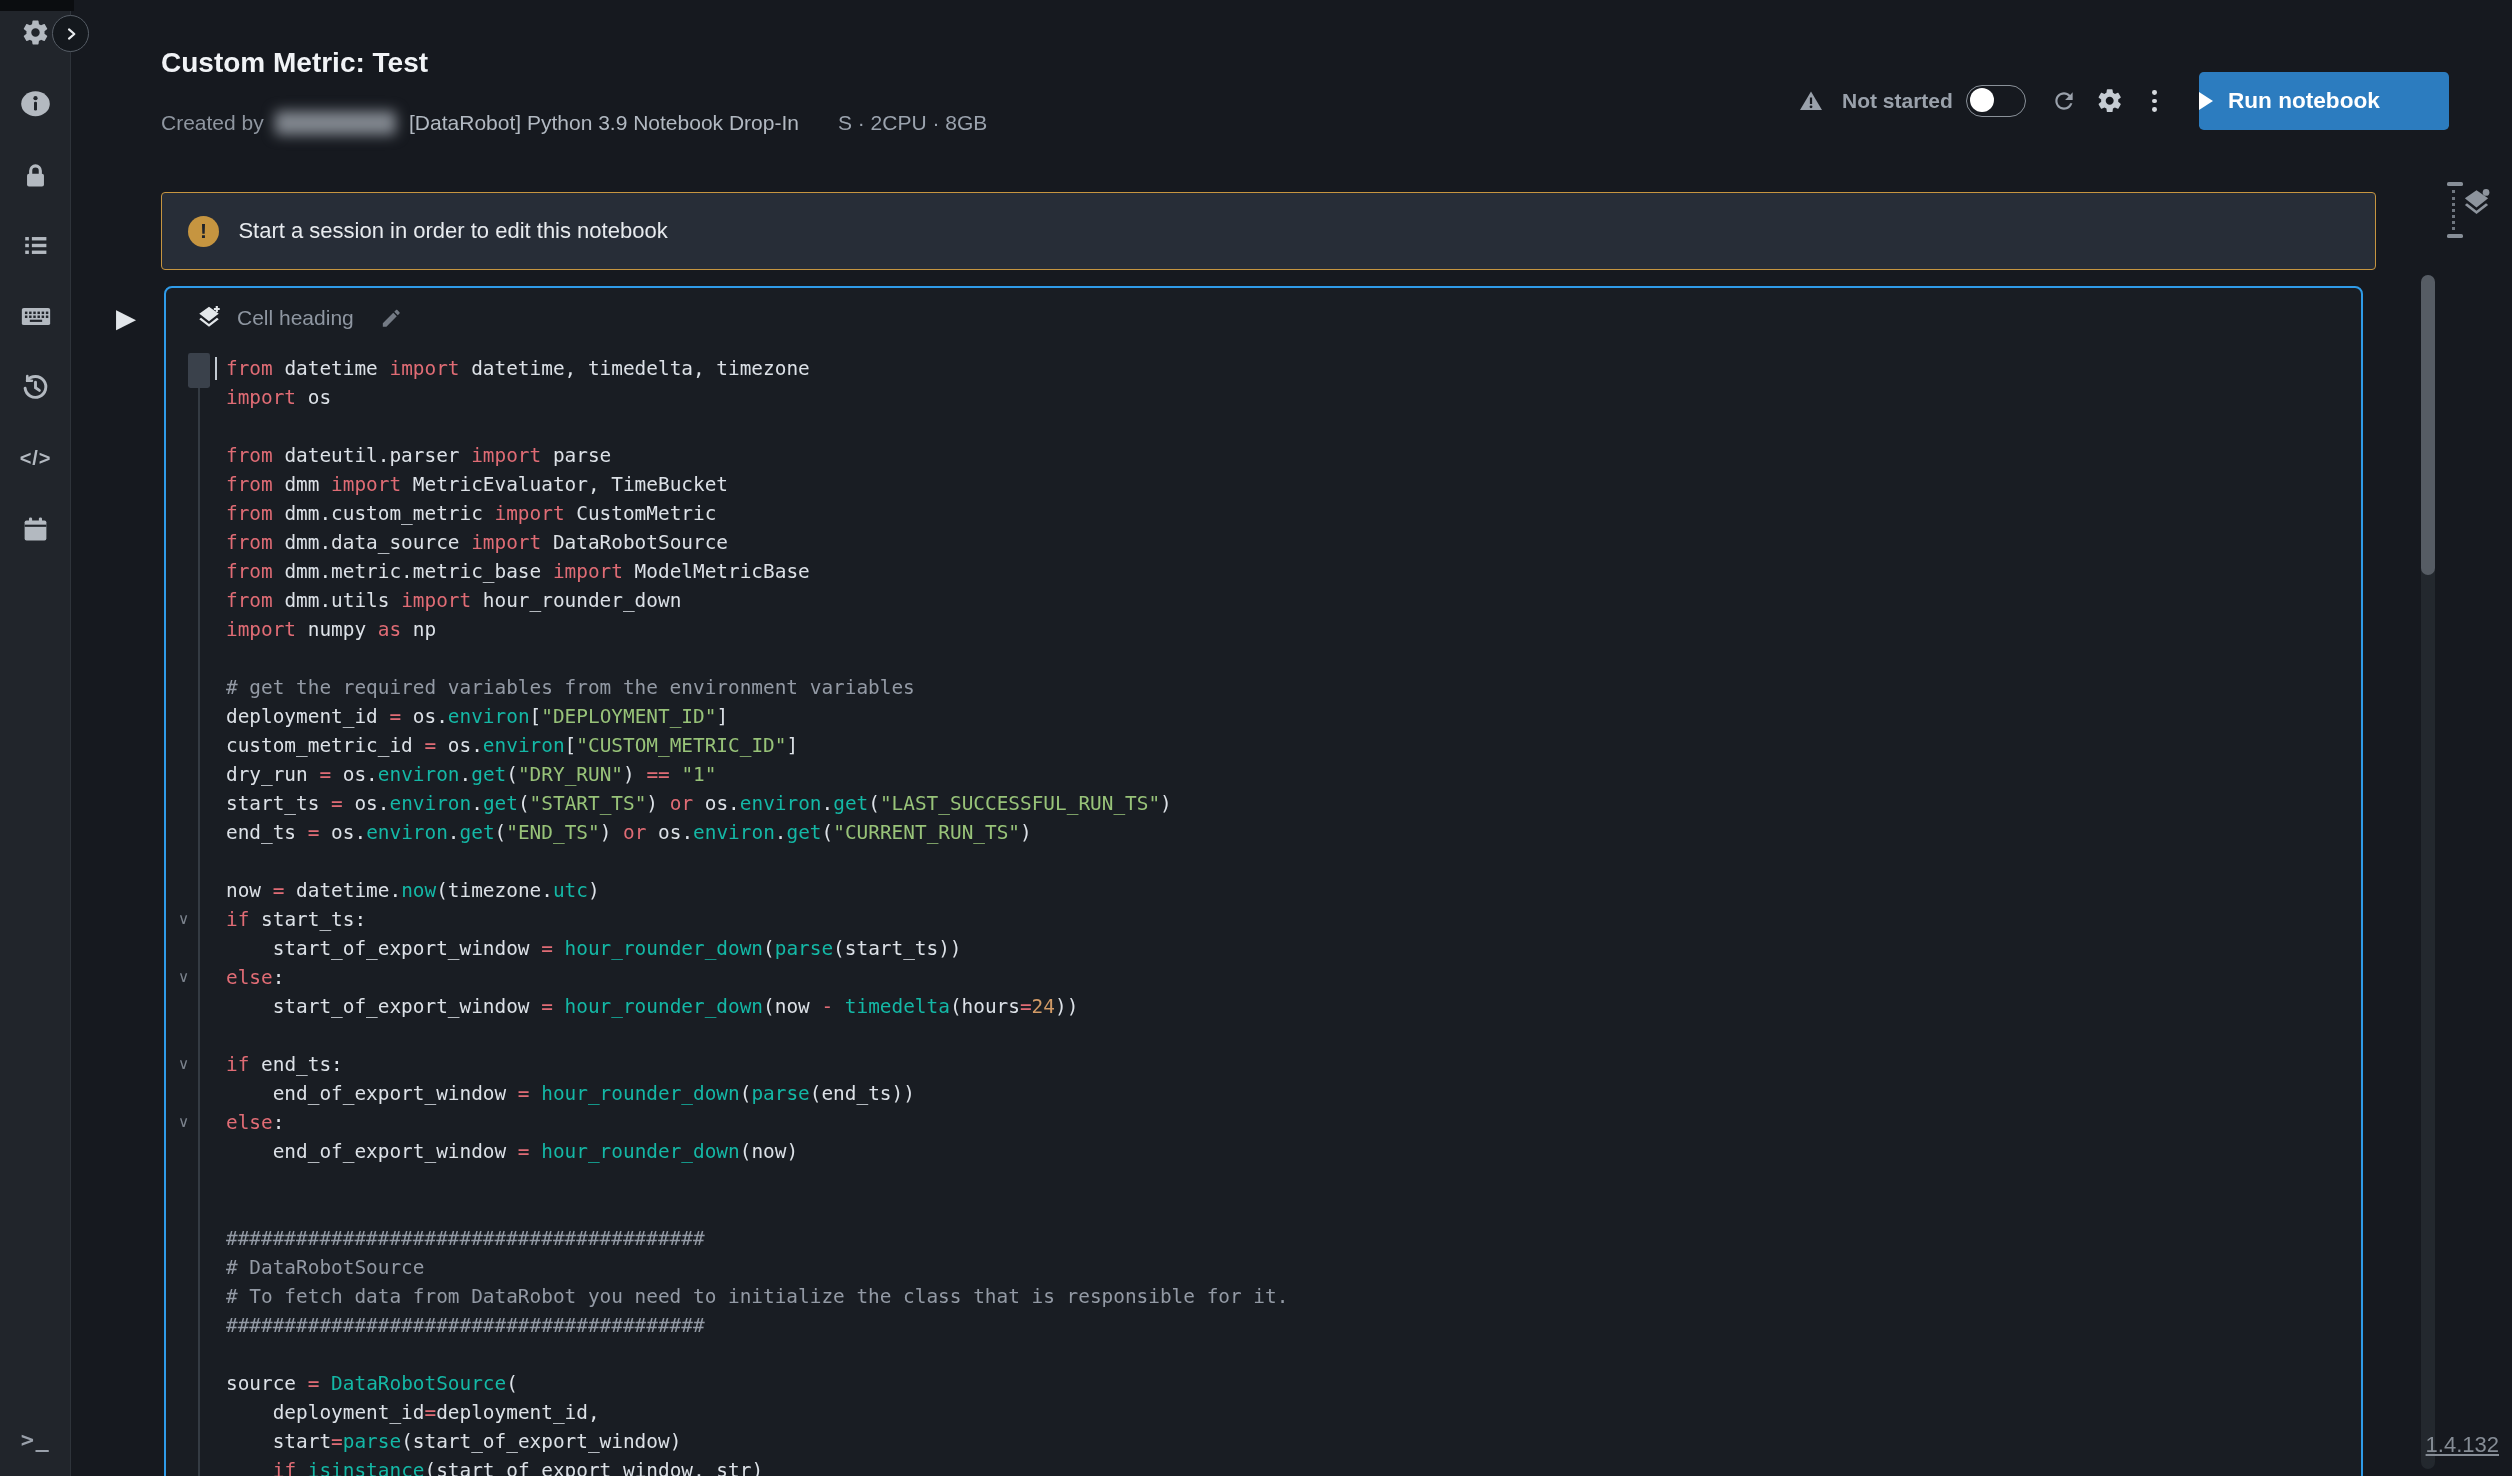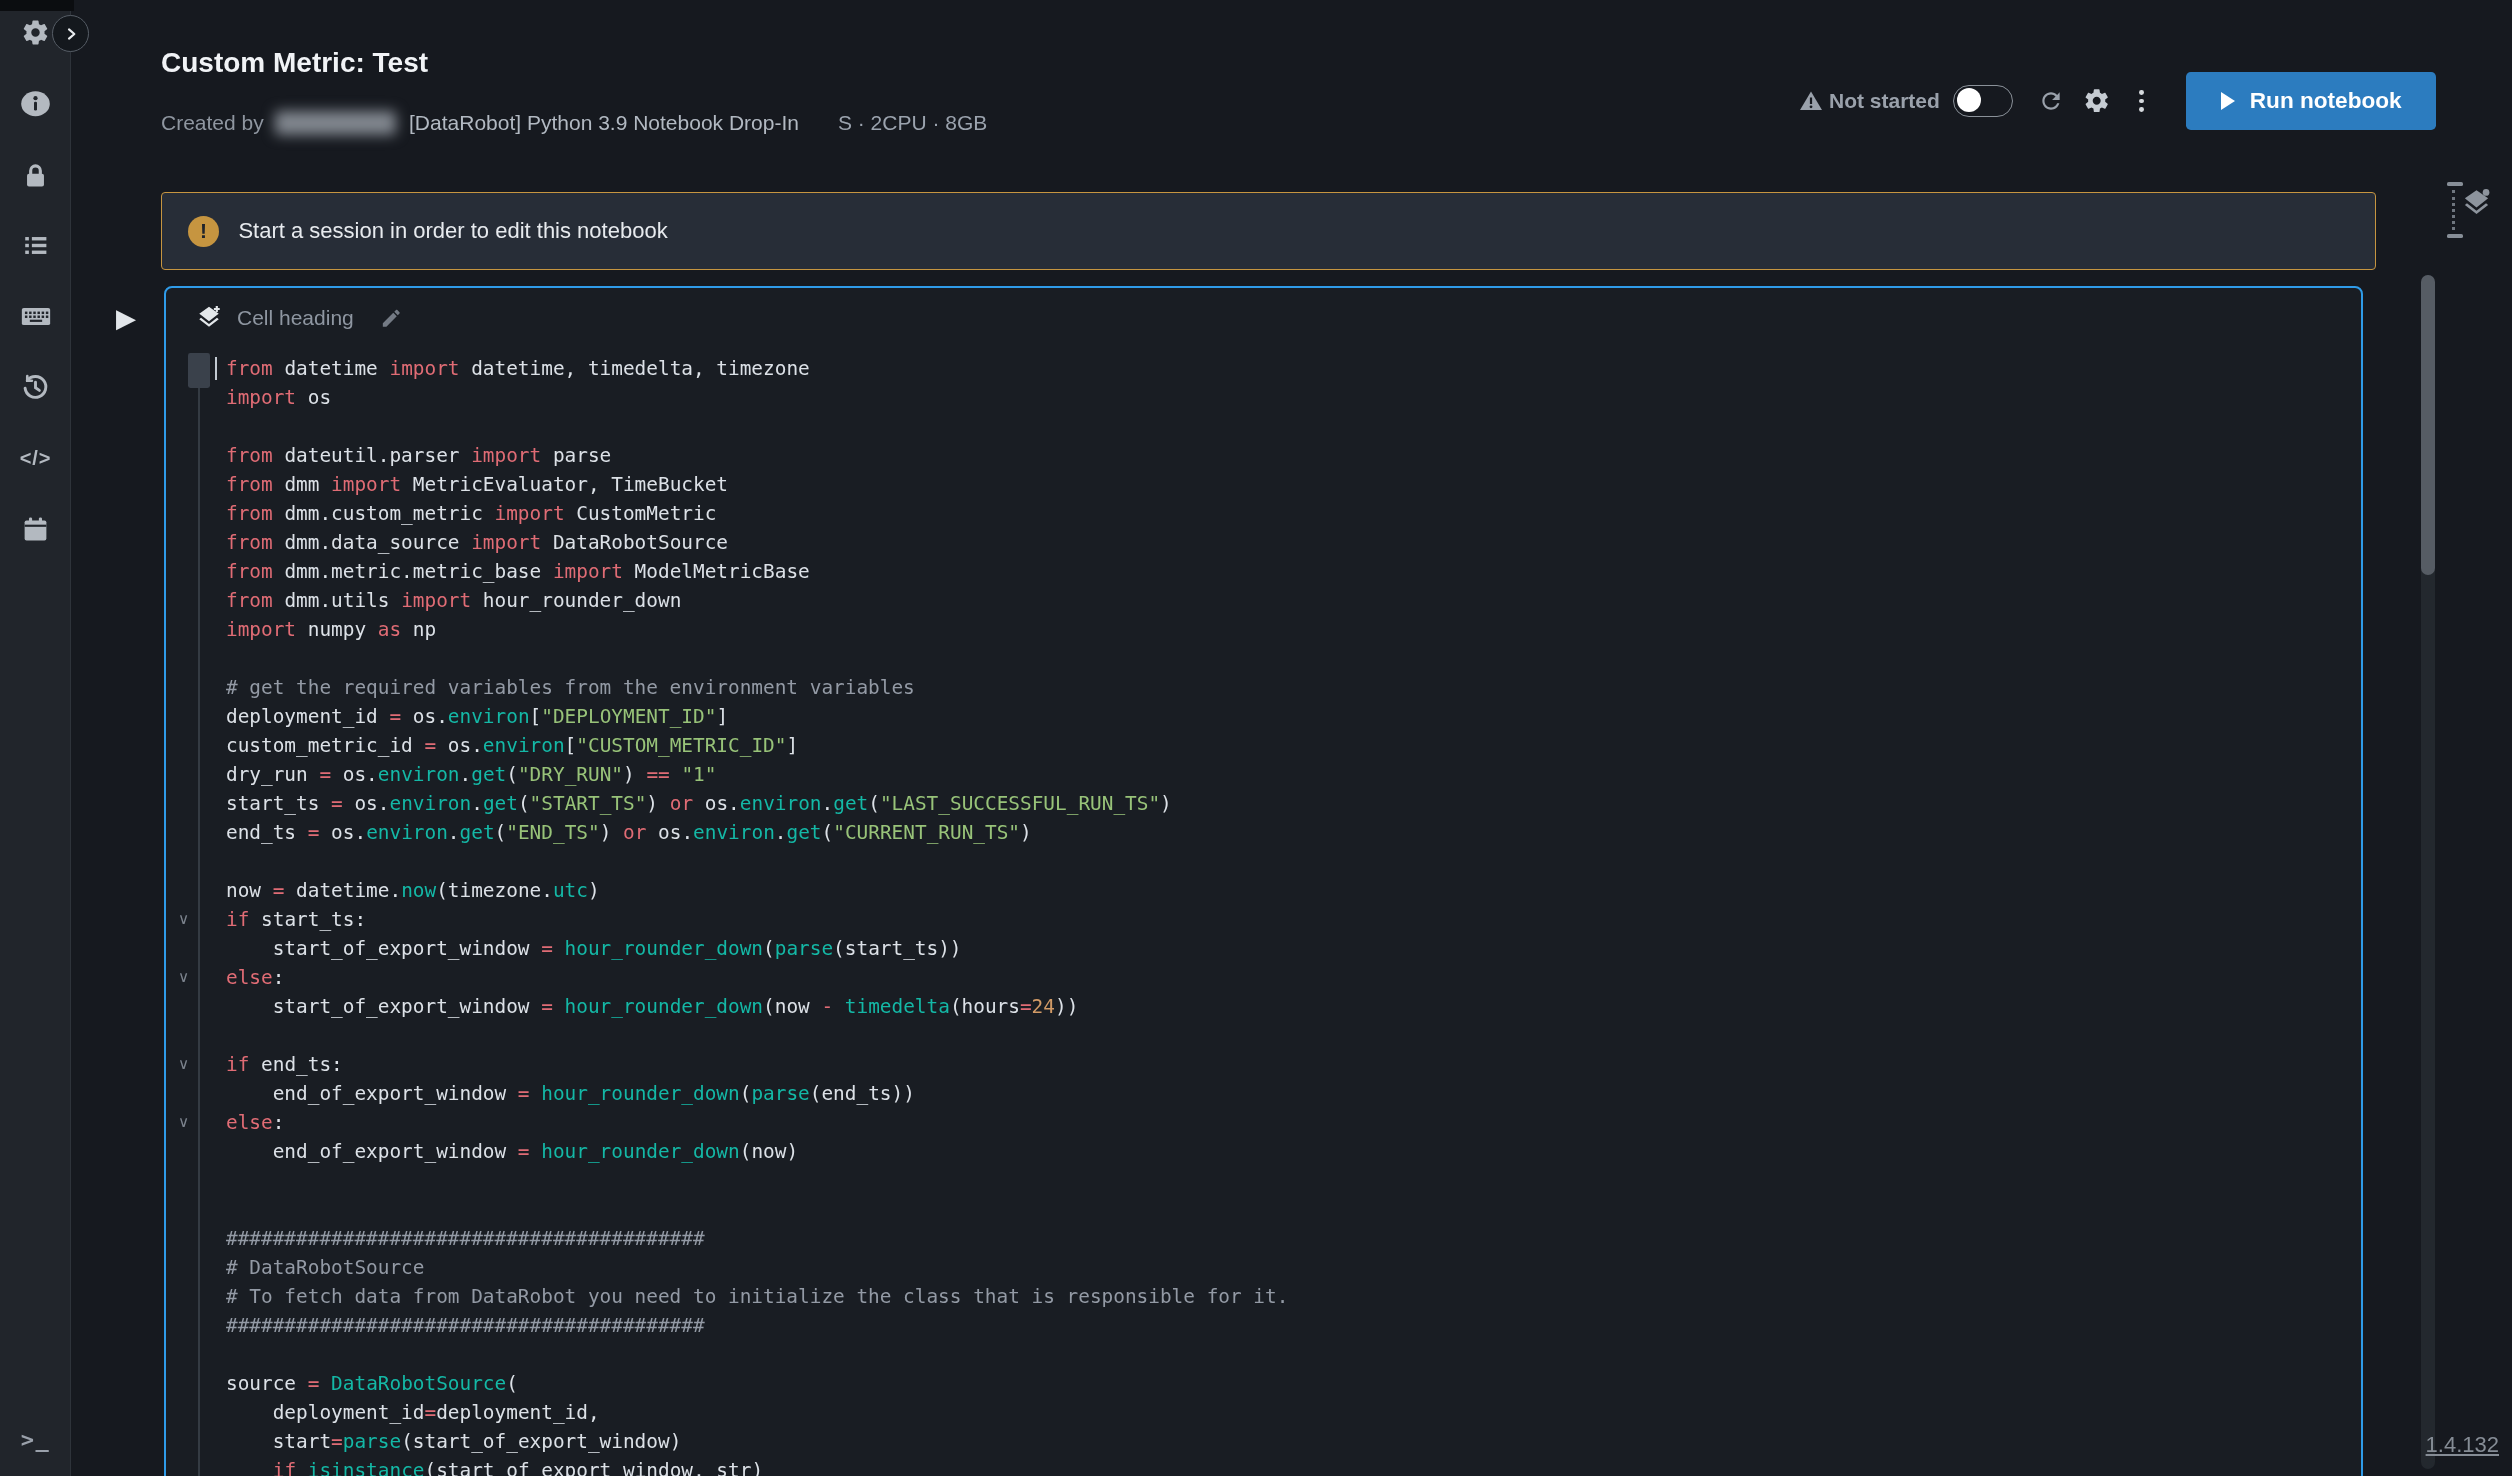--- a/index.html
+++ b/index.html
@@ -28,31 +28,31 @@
     display:flex; align-items:center; justify-content:center; cursor:pointer; z-index:5;
   }
   
   .page-title { position:absolute; left:161px; top:47px; font-size:28px; font-weight:bold; color:#f1f3f6;text-align:center; }
   .meta-row { position:absolute; left:161px; top:111px; display:flex; align-items:center; font-size:21px; }
   .meta-created { color:#8f96a0; }
   .blur-name { width:121px; height:24px; border-radius:4px; background:#81878f; filter:blur(6.5px); margin:0 13px 0 11.3px; }
   .meta-env { color:#b2b9c2; }
   .meta-spec { color:#9ba3ae; margin-left:39px; }
   .controls { position:absolute; top:72px; left:1799px; height:58px; display:flex; align-items:center; }
-  .status { display:flex; align-items:center; gap:6px; color:#9aa1ab; font-size:21px; font-weight:600; }
+  .status { display:flex; align-items:center; gap:19px; color:#9aa1ab; font-size:21px; font-weight:600; }
   .toggle { position:relative; width:60px; height:32px; border:1.6px solid #8a9199; border-radius:17px; margin-left:13px; cursor:pointer; }
   .toggle .knob { position:absolute; left:3.2px; top:2.4px; width:24px; height:24px; border-radius:50%; background:#ffffff; }
   .icon-btn { width:45px; height:45px; display:flex; align-items:center; justify-content:center; cursor:pointer; }
   .icon-btn.refresh { margin-left:16px; color:#9aa1ab; }
   .icon-btn.gear { color:#c6ccd3; }
   .kebab { display:flex; flex-direction:column; gap:4px; }
   .kebab i { width:4.8px; height:4.8px; border-radius:50%; background:#d6dade; }
   .run-btn {
     margin-left:22.6px; width:250px; height:58px; border-radius:4.8px;
-    background:#2c7cbf; color:#ffffff; display:flex; align-items:center; justify-content:center;
+    background:#2c7cbf; color:#ffffff; display:flex; align-items:center; justify-content:flex-start;
     gap:14.5px; font-size:22.6px; font-weight:bold; cursor:pointer;
   }
   .play-tri { width:0; height:0; border-left:14.5px solid #ffffff; border-top:9px solid transparent; border-bottom:9px solid transparent; }
   
   .banner {
     position:absolute; left:161px; top:192px; width:2215px; height:78px;
     background:#272d37; border:1.6px solid #c69540; border-radius:4px;
     display:flex; align-items:center; padding-left:26px; gap:19.4px;
   }
   .banner-circle { width:31px; height:31px; border-radius:50%; background:#c69540; color:#20242b;

